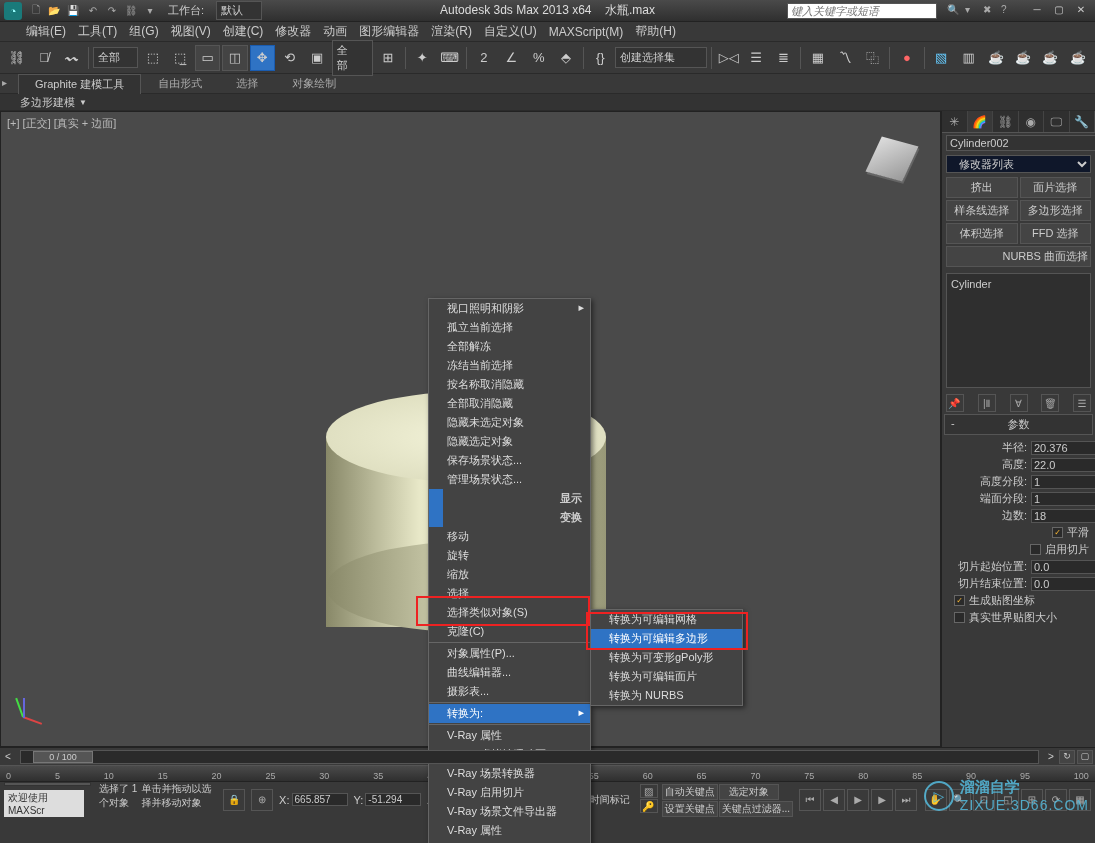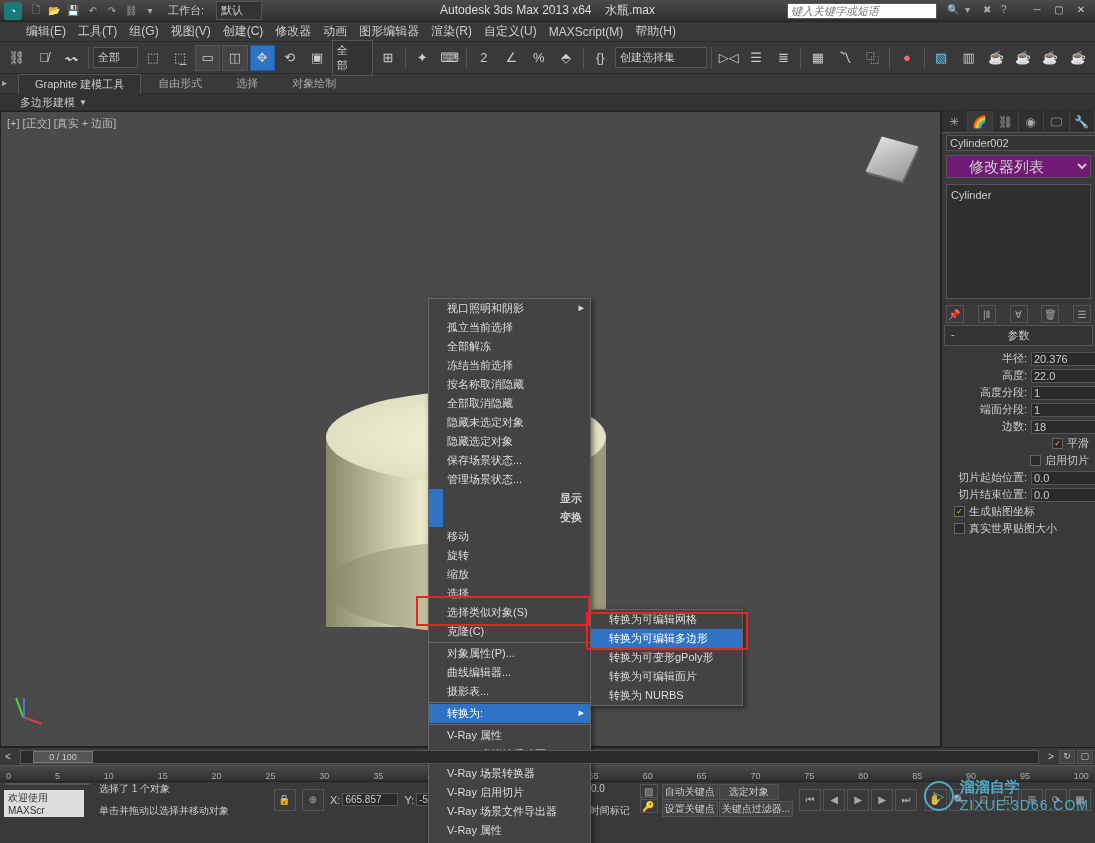--- a/index.html
+++ b/index.html
@@ -55,21 +55,21 @@
 .ctx-item.arrow::after{content:"▸";position:absolute;right:6px}
 .ctx-sep{height:1px;background:#666;margin:1px 0}
 .ctx-box{position:absolute;border:2px solid #e22;pointer-events:none}
 .submenu{position:absolute;top:609px;left:590px;background:#434343;border:1px solid #666;font-size:11px;width:153px;box-shadow:2px 2px 5px rgba(0,0,0,.5)}
 .cmd-panel{width:154px;background:#393939;border-left:1px solid #222;display:flex;flex-direction:column}
 .cp-tabs{height:22px;display:flex;background:#2f2f2f;border-bottom:1px solid #555}
 .cp-tab{flex:1;display:flex;align-items:center;justify-content:center;font-size:12px;color:#aaa;border-right:1px solid #444}
 .cp-tab.active{background:#393939}
 .cp-row{padding:2px 4px;display:flex;align-items:center;gap:2px}
 .cp-input{background:#333;border:1px solid #555;color:#ccc;flex:1;padding:1px 3px;font-size:11px}
-.cp-dd{background:#701a75;border:1px solid #555;color:#ccc;width:100%;padding:1px 18px;font-size:15px}
+.cp-dd{background:#0f172a;border:1px solid #555;color:#ccc;width:100%;padding:1px 8px;font-size:11px}
 .cp-btns{display:grid;grid-template-columns:1fr 1fr;gap:2px;padding:2px 4px}
 .cp-btn{background:#444;border:1px solid #555;color:#ccc;padding:2px;text-align:center;font-size:11px}
 .cp-btn-wide{grid-column:span 2}
 .cp-stack{margin:4px;height:115px;background:#2f2f2f;border:1px solid #555;padding:4px;font-size:11px}
 .cp-stack-btns{display:flex;gap:0;margin:2px 4px;justify-content:space-between}
 .cp-sb{width:18px;height:18px;background:#3a3a3a;border:1px solid #555;display:flex;align-items:center;justify-content:center;font-size:10px;color:#aaa}
 .cp-rollout{margin:0 2px}
 .cp-roll-head{background:#333;border:1px solid #555;text-align:center;padding:2px;font-size:11px;position:relative}
 .cp-roll-head::before{content:"-";position:absolute;left:6px}
 .cp-roll-body{padding:4px;background:#393939}
@@ -80,21 +80,21 @@
 .chk-row{display:flex;align-items:center;gap:4px;padding:1px 0;justify-content:flex-end}
 .chk{width:11px;height:11px;background:#2a2a2a;border:1px solid #666;display:flex;align-items:center;justify-content:center;font-size:8px;color:#fb3}
 .timeline{height:18px;background:#393939;display:flex;align-items:center;border-top:1px solid #222}
 .tl-slider{flex:1;height:14px;background:#2a2a2a;border:1px solid #555;margin:0 4px;position:relative}
 .tl-thumb{position:absolute;left:12px;width:60px;height:12px;background:#555;border:1px solid #777;font-size:9px;text-align:center;color:#ccc}
 .tl-btn{width:16px;height:14px;background:#444;border:1px solid #555;font-size:9px;text-align:center;margin-right:2px}
 .ruler{height:16px;background:linear-gradient(#4a4a4a,#2f2f2f);display:flex;align-items:flex-end;padding:0 6px;font-size:9px;color:#aaa;justify-content:space-between;border-top:1px solid #555}
 .statusbar{height:36px;background:#393939;display:flex;border-top:1px solid #222}
 .sb-left{width:95px;display:flex;flex-direction:column;justify-content:center;padding:0 4px}
 .sb-welcome{background:#ddd;color:#333;padding:1px 4px;font-size:10px;margin-top:2px;width:80px}
-.sb-mid{flex:1;display:flex;flex-direction:column;justify-content:center;gap:8px;padding:0 4px;font-size:10px}
+.sb-mid{flex:1;display:flex;flex-direction:row;justify-content:center;gap:0;padding:0 4px;font-size:10px}
 .sb-coords{display:flex;gap:6px;align-items:center}
 .sb-coord{display:flex;align-items:center;gap:2px}
 .sb-coord input{background:#2a2a2a;border:1px solid #555;color:#ccc;width:56px;padding:0 2px;font-size:10px}
 .sb-right{display:flex;align-items:center;gap:2px;padding:0 4px}
 .sb-btn{width:22px;height:22px;background:#3a3a3a;border:1px solid #555;font-size:10px;color:#aaa;display:flex;align-items:center;justify-content:center}
 .watermark{position:absolute;bottom:30px;right:6px;display:flex;align-items:center;gap:6px;opacity:.85}
 .wm-play{width:30px;height:30px;border:2px solid #5bd;border-radius:50%;display:flex;align-items:center;justify-content:center;color:#5bd;font-size:14px}
 .wm-txt{display:flex;flex-direction:column;color:#5bd}
 .wm-big{font-weight:bold;font-size:15px}
 .wm-url{font-size:14px;letter-spacing:1px}
@@ -240,20 +240,29 @@
       <div class="cp-tab">◉</div>
       <div class="cp-tab">🖵</div>
       <div class="cp-tab">🔧</div>
     </div>
     <div class="cp-row">
       <input class="cp-input" value="Cylinder002" style="">
 
     </div>
     <div class="cp-row">
       <select class="cp-dd"><option>修改器列表</option></select>
+    </div>
+    <div class="cp-btns">
+      <div class="cp-btn">挤出</div>
+      <div class="cp-btn">面片选择</div>
+      <div class="cp-btn">样条线选择</div>
+      <div class="cp-btn">多边形选择</div>
+      <div class="cp-btn">体积选择</div>
+      <div class="cp-btn">FFD 选择</div>
+      <div class="cp-btn cp-btn-wide" style="text-align:right">NURBS 曲面选择</div>
     </div>
     <div class="cp-stack">
       <div>Cylinder</div>
     </div>
     <div class="cp-stack-btns">
       <div class="cp-sb">📌</div>
       <div class="cp-sb">|Ⅱ</div>
       <div class="cp-sb">∀</div>
       <div class="cp-sb">🗑</div>
       <div class="cp-sb">☰</div>

